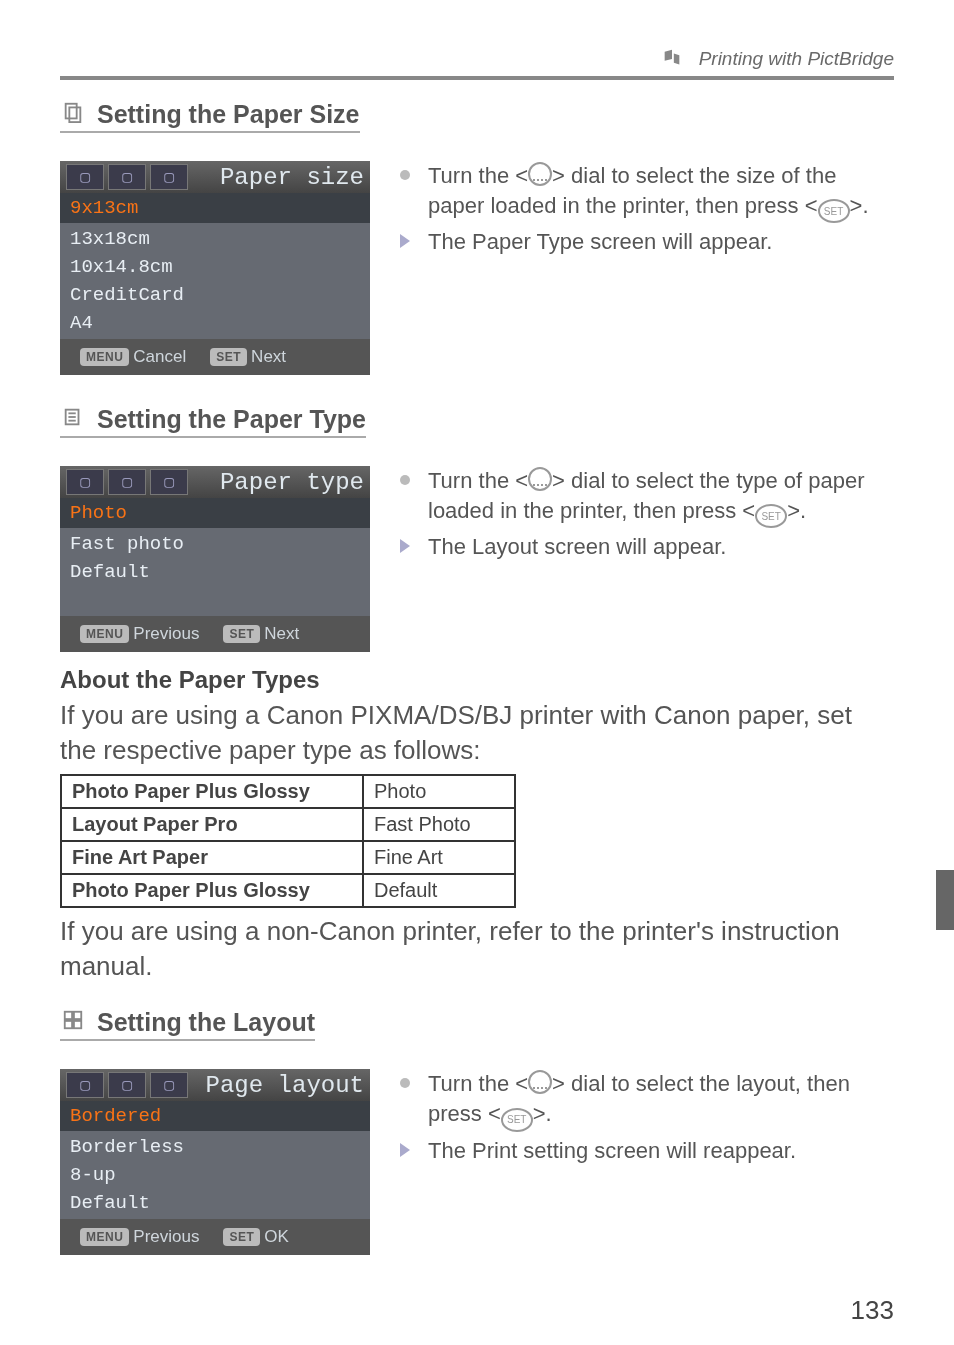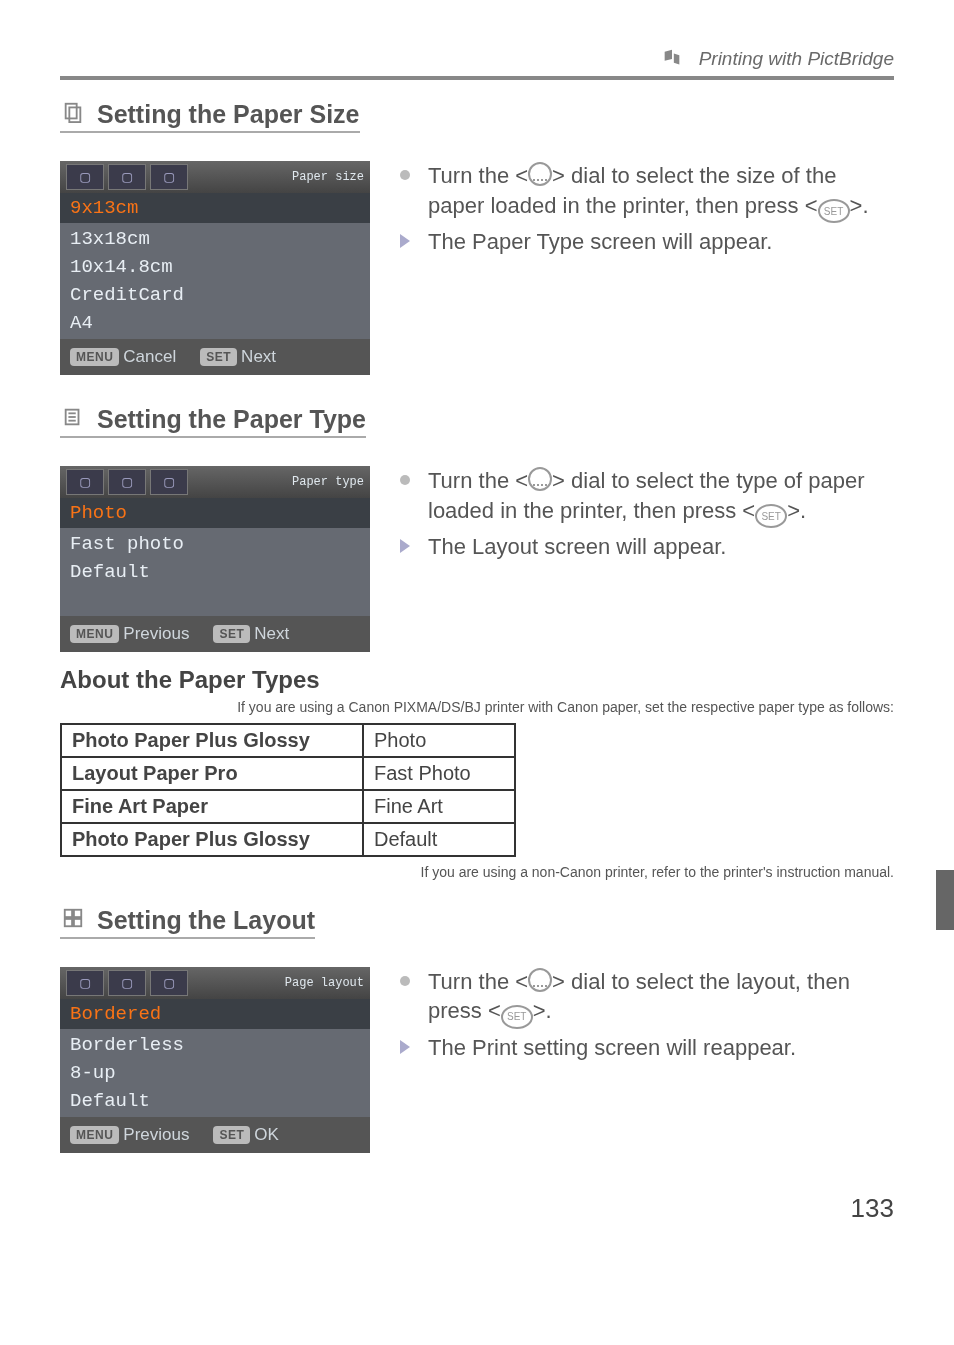--- a/index.html
+++ b/index.html
@@ -64,38 +64,38 @@
     background: linear-gradient(#666,#444);
     display:flex;
     align-items:center;
     padding:0 6px;
   }
   .panel .tabs .tabbox {
     width: 36px; height: 24px; background:#3b3b4b; border:1px solid #777; margin-right:4px;
     display:flex;align-items:center;justify-content:center;color:#99b;font-size:16px;
   }
   .panel .tabs .title {
-    margin-left:auto; color:#e0e8ee; font-size:12px;
+    margin-left:auto; color:#e0e8ee; font-size:24px;
   }
   .panel .sel {
     background:#3a3f45;
     padding:4px 10px;
     color:#f97316;
   }
   .panel .list {
     background:#666a72;
     padding: 2px 0;
   }
   .panel .list .item {
     padding:3px 10px;
     color:#e8eef4;
   }
   .panel .footer {
     background:#555;
-    padding:8px 10px;
+    padding:8px 20px;
     display:flex;
     gap:24px;
     align-items:center;
     color:#cfd6dc;
   }
   .panel .btnlabel {
     display:flex;align-items:center;gap:4px;font-family:Arial;font-size:17px;
   }
   .badge {
     background:#bbb;
@@ -131,21 +131,21 @@
     content:"";position:absolute;left:3px;right:3px;bottom:3px;top:10px;border:2px dotted #999;border-top:none;border-left:none;border-right:none;
   }
   .g-set {
     display:inline-flex;align-items:center;justify-content:center;border:2px solid #999;border-radius:50%;
     width:26px;height:18px;font-size:10px;color:#999;vertical-align:-2px;padding:1px 1px;
   }
   h3.plain {
     font-size:24px;font-weight:bold;color:#444;margin:14px 0 4px 0;
   }
   p.body {
-    font-size:14px;color:#555;margin:4px 0;line-height:1.35;text-align:right;
+    font-size:26px;color:#555;margin:4px 0;line-height:1.35;
   }
   table.paper {
     border-collapse:collapse;
     margin:6px 0;
   }
   table.paper td {
     border:2px solid #333;
     padding:4px 10px;
     font-size:20px;
     color:#444;

